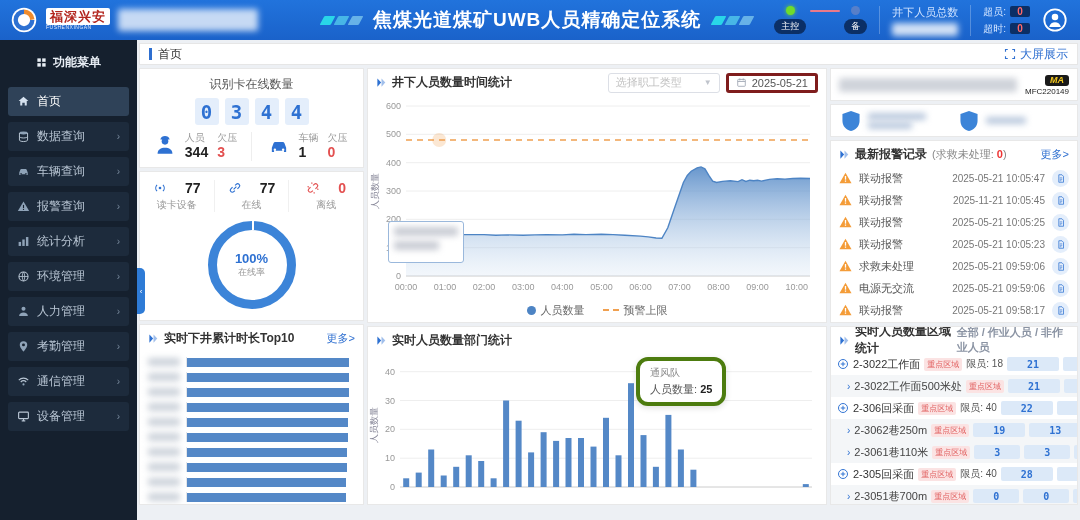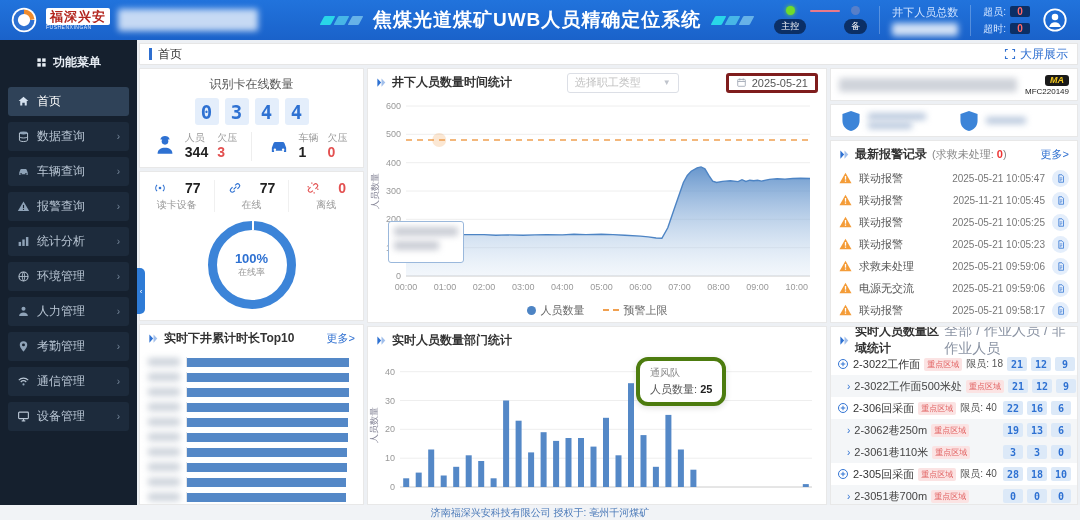--- a/index.html
+++ b/index.html
@@ -56,21 +56,21 @@
   .crumb i{width:3px;height:12px;background:#2e6fd0;display:inline-block;}
   .screen-link{margin-left:auto;color:#2e6fd0;display:flex;align-items:center;gap:4px;cursor:pointer;}
   .screen-link svg{width:12px;height:12px;stroke:#2e6fd0;}
 
   .grid{display:flex;gap:3px;margin:0 2px;}
   .col{display:flex;flex-direction:column;gap:3px;}
   .col1{width:225px;} .col2{width:460px;} .col3{width:248px;}
   .card{background:#fff;border:1px solid #e8e8e8;position:relative;overflow:hidden;}
   .chead{display:flex;align-items:center;height:26px;padding:0 8px;gap:5px;font-weight:bold;font-size:12px;color:#333;}
   .chead .ticon{width:11px;height:11px;flex:none;}
-  .more{margin-left:auto;color:#2e6fd0;font-weight:normal;font-size:11px;cursor:pointer;gap:41px;}
+  .more{margin-left:auto;color:#2e6fd0;font-weight:normal;font-size:11px;cursor:pointer;}
 
   
   .c1{height:100px;}
   .c1-title{text-align:center;color:#555;padding-top:7px;font-size:12px;}
   .digits{display:flex;justify-content:center;gap:6px;margin:5px 0 7px;}
   .digit{width:24px;height:27px;background:#e4eefb;border-radius:3px;color:#2e71d2;font-family:"DejaVu Sans Mono","Liberation Mono",monospace;font-weight:bold;font-size:19px;display:flex;align-items:center;justify-content:center;}
   .c1-stats{display:flex;}
   .half{flex:1;display:flex;align-items:center;justify-content:center;gap:9px;}
   .half+.half{border-left:1px solid #eee;}
   .half svg{width:22px;height:22px;fill:#2e71d2;}
@@ -137,29 +137,29 @@
   .c7 .sub{font-weight:normal;font-size:11px;color:#888;}
   .c7 .sub b{color:#e33;}
   .alarm-row{display:flex;align-items:center;gap:7px;height:22px;padding:0 8px;}
   .alarm-row .al-label{color:#555;font-size:11px;}
   .alarm-row .al-time{margin-left:auto;color:#777;font-size:10px;}
   .warn{width:13px;height:12px;flex:none;}
   .docbtn{width:17px;height:17px;border-radius:50%;background:#e4eefb;display:flex;align-items:center;justify-content:center;cursor:pointer;flex:none;}
   .docbtn svg{width:10px;height:11px;stroke:#2e71d2;}
 
   .c8{height:179px;}
-  .c8 .filters{margin-left:auto;font-weight:normal;font-size:14px;color:#8a93a3;cursor:pointer;}
+  .c8 .filters{margin-left:auto;font-weight:bold;font-size:11px;color:#8a93a3;cursor:pointer;}
   .rrow{display:flex;align-items:center;gap:4px;height:22px;padding:0 6px;font-size:11px;}
   .rrow.child{background:#f4f6f8;padding-left:16px;}
   .rrow .rname{color:#333;white-space:nowrap;}
   .rrow.child .rname{color:#444;}
   .badge{background:#fbe3e3;color:#e05c5c;font-size:8px;border-radius:2px;padding:1px 3px;white-space:nowrap;}
   .rlimit{color:#555;font-size:10px;white-space:nowrap;}
   .chips{margin-left:auto;display:flex;gap:4px;}
-  .chipn{min-width:20px;height:14px;background:#dce9f8;border-radius:2px;color:#2e71d2;font-family:"DejaVu Sans Mono","Liberation Mono",monospace;font-weight:bold;font-size:10px;display:flex;align-items:center;justify-content:center;padding:0 3px;}
+  .chipn{min-width:20px;height:14px;background:#dce9f8;border-radius:2px;color:#2e71d2;font-family:"DejaVu Sans Mono","Liberation Mono",monospace;font-weight:bold;font-size:10px;display:flex;align-items:center;justify-content:center;padding:0 20px;}
   .rplus{width:12px;height:12px;flex:none;}
   .rchev{color:#2e71d2;font-size:10px;flex:none;}
 
   .ftr{position:absolute;left:0;right:0;bottom:0;height:15px;background:#f1f3f6;display:flex;align-items:center;justify-content:center;font-size:10px;color:#4a79b8;}
   svg text{font-family:"Liberation Sans","DejaVu Sans",sans-serif;}
 </style>
 </head>
 <body>
 
 <div class="app">
@@ -857,16 +857,13 @@
                   <span class="chipn">0</span>
                   <span class="chipn">0</span>
                 </span>
               </div>
             </div>
         </div>
       </div>
     </div>
   </section>
 
-  <footer class="ftr">
-    <span>济南福深兴安科技有限公司 授权于: 亳州千河煤矿</span>
-  </footer>
 </div>
 
 </body></html>

